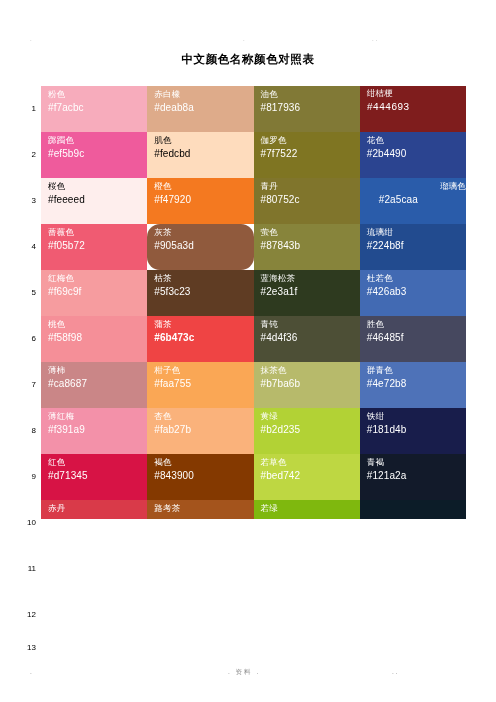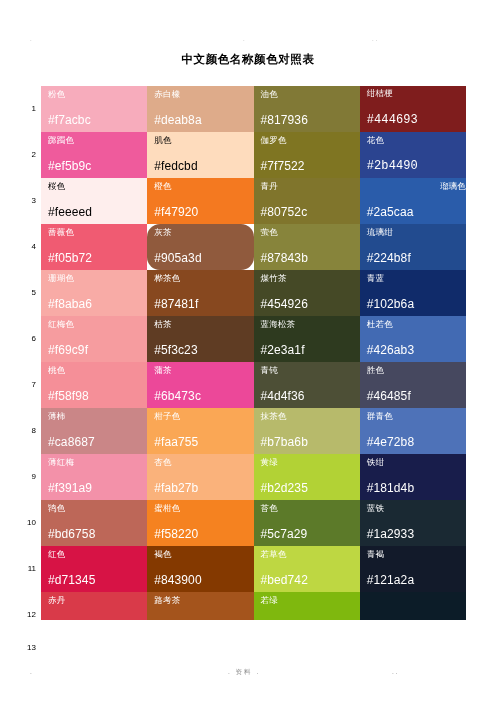--- a/index.html
+++ b/index.html
@@ -63,41 +63,41 @@
   }
   .color-table td.cell {
     width: 106.25px;
     height: 46px;
     padding: 0;
     vertical-align: top;
     position: relative;
     overflow: hidden;
   }
   .color-table tr.clipped td.cell {
-    height: 28px;
+    height: 19px;
   }
   .cell-inner {
     position: absolute;
     inset: 0;
     padding: 3px 0 0 7px;
     box-sizing: border-box;
   }
   .cname {
     display: block;
     font-size: 8.5px;
     line-height: 11px;
     letter-spacing: 0.2px;
     white-space: nowrap;
   }
   .chex {
     display: block;
     position: absolute;
     left: 7px;
-    bottom: 7px;
-    font-size: 12px;
+    bottom: 19px;
+    font-size: 10px;
     line-height: 10px;
     letter-spacing: 0.1px;
     white-space: nowrap;
   }
 
   .rownum {
     position: absolute;
     left: 20px;
     width: 16px;
     text-align: right;
@@ -179,21 +179,21 @@
             </td>
             <td class="cell" style="background: rgb(127, 117, 34);">
               <div class="cell-inner">
                 <span class="cname" style="color: rgb(255, 255, 255);">伽罗色</span>
                 <span class="chex" style="color: rgb(255, 255, 255);">#7f7522</span>
               </div>
             </td>
             <td class="cell" style="background: rgb(43, 68, 144);">
               <div class="cell-inner">
                 <span class="cname" style="color: rgb(255, 255, 255);">花色</span>
-                <span class="chex" style="color: rgb(255, 255, 255); font-family: Liberation Mono, monospace;">#2b4490</span>
+                <span class="chex" style="color: rgb(255, 255, 255);">#2b4490</span>
               </div>
             </td>
           </tr>
           <tr>
             <td class="cell" style="background: rgb(254, 238, 237);">
               <div class="cell-inner">
                 <span class="cname" style="color: rgb(0, 0, 0);">桜色</span>
                 <span class="chex" style="color: rgb(0, 0, 0);">#feeeed</span>
               </div>
             </td>
@@ -205,21 +205,21 @@
             </td>
             <td class="cell" style="background: rgb(128, 117, 44);">
               <div class="cell-inner">
                 <span class="cname" style="color: rgb(255, 255, 255);">青丹</span>
                 <span class="chex" style="color: rgb(255, 255, 255);">#80752c</span>
               </div>
             </td>
             <td class="cell" style="background: rgb(42, 92, 170); text-align: right;">
               <div class="cell-inner">
                 <span class="cname" style="color: rgb(255, 255, 255);">瑠璃色</span>
-                <span class="chex" style="color: rgb(255, 255, 255);">#2a5caa</span>
+                <span class="chex" style="color: rgb(255, 255, 255); margin-left: 12px;">#2a5caa</span>
               </div>
             </td>
           </tr>
           <tr>
             <td class="cell" style="background: rgb(240, 91, 114);">
               <div class="cell-inner">
                 <span class="cname" style="color: rgb(255, 255, 255);">蔷薇色</span>
                 <span class="chex" style="color: rgb(255, 255, 255);">#f05b72</span>
               </div>
             </td>
@@ -236,46 +236,20 @@
               </div>
             </td>
             <td class="cell" style="background: rgb(34, 75, 143);">
               <div class="cell-inner">
                 <span class="cname" style="color: rgb(255, 255, 255);">琉璃绀</span>
                 <span class="chex" style="color: rgb(255, 255, 255);">#224b8f</span>
               </div>
             </td>
           </tr>
           <tr>
-            <td class="cell" style="background: rgb(248, 171, 166);">
-              <div class="cell-inner">
-                <span class="cname" style="color: rgb(255, 255, 255);">珊瑚色</span>
-                <span class="chex" style="color: rgb(255, 255, 255);">#f8aba6</span>
-              </div>
-            </td>
-            <td class="cell" style="background: rgb(135, 72, 31);">
-              <div class="cell-inner">
-                <span class="cname" style="color: rgb(255, 255, 255);">桦茶色</span>
-                <span class="chex" style="color: rgb(255, 255, 255);">#87481f</span>
-              </div>
-            </td>
-            <td class="cell" style="background: rgb(69, 73, 38);">
-              <div class="cell-inner">
-                <span class="cname" style="color: rgb(255, 255, 255);">煤竹茶</span>
-                <span class="chex" style="color: rgb(255, 255, 255);">#454926</span>
-              </div>
-            </td>
-            <td class="cell" style="background: rgb(16, 43, 106);">
-              <div class="cell-inner">
-                <span class="cname" style="color: rgb(255, 255, 255);">青蓝</span>
-                <span class="chex" style="color: rgb(255, 255, 255);">#102b6a</span>
-              </div>
-            </td>
-          </tr>
-          <tr>
             <td class="cell" style="background: rgb(246, 156, 159);">
               <div class="cell-inner">
                 <span class="cname" style="color: rgb(255, 255, 255);">红梅色</span>
                 <span class="chex" style="color: rgb(255, 255, 255);">#f69c9f</span>
               </div>
             </td>
             <td class="cell" style="background: rgb(95, 60, 35);">
               <div class="cell-inner">
                 <span class="cname" style="color: rgb(255, 255, 255);">枯茶</span>
                 <span class="chex" style="color: rgb(255, 255, 255);">#5f3c23</span>
@@ -294,24 +268,24 @@
               </div>
             </td>
           </tr>
           <tr>
             <td class="cell" style="background: rgb(245, 143, 152);">
               <div class="cell-inner">
                 <span class="cname" style="color: rgb(255, 255, 255);">桃色</span>
                 <span class="chex" style="color: rgb(255, 255, 255);">#f58f98</span>
               </div>
             </td>
-            <td class="cell" style="background: #ec4899;">
+            <td class="cell" style="background: #ef4444;">
               <div class="cell-inner">
                 <span class="cname" style="color: rgb(255, 255, 255);">蒲茶</span>
-                <span class="chex" style="color: rgb(255, 255, 255);">#6b473c</span>
+                <span class="chex" style="color: rgb(255, 255, 255); font-weight: bold;">#6b473c</span>
               </div>
             </td>
             <td class="cell" style="background: rgb(77, 79, 54);">
               <div class="cell-inner">
                 <span class="cname" style="color: rgb(255, 255, 255);">青钝</span>
                 <span class="chex" style="color: rgb(255, 255, 255);">#4d4f36</span>
               </div>
             </td>
             <td class="cell" style="background: rgb(70, 72, 95);">
               <div class="cell-inner">
@@ -362,46 +336,20 @@
             <td class="cell" style="background: rgb(178, 210, 53);">
               <div class="cell-inner">
                 <span class="cname" style="color: rgb(255, 255, 255);">黄绿</span>
                 <span class="chex" style="color: rgb(255, 255, 255);">#b2d235</span>
               </div>
             </td>
             <td class="cell" style="background: rgb(24, 29, 75);">
               <div class="cell-inner">
                 <span class="cname" style="color: rgb(255, 255, 255);">铁绀</span>
                 <span class="chex" style="color: rgb(255, 255, 255);">#181d4b</span>
-              </div>
-            </td>
-          </tr>
-          <tr>
-            <td class="cell" style="background: rgb(189, 103, 88);">
-              <div class="cell-inner">
-                <span class="cname" style="color: rgb(255, 255, 255);">鸨色</span>
-                <span class="chex" style="color: rgb(255, 255, 255);">#bd6758</span>
-              </div>
-            </td>
-            <td class="cell" style="background: rgb(245, 130, 32);">
-              <div class="cell-inner">
-                <span class="cname" style="color: rgb(255, 255, 255);">蜜柑色</span>
-                <span class="chex" style="color: rgb(255, 255, 255);">#f58220</span>
-              </div>
-            </td>
-            <td class="cell" style="background: rgb(92, 122, 41);">
-              <div class="cell-inner">
-                <span class="cname" style="color: rgb(255, 255, 255);">苔色</span>
-                <span class="chex" style="color: rgb(255, 255, 255);">#5c7a29</span>
-              </div>
-            </td>
-            <td class="cell" style="background: rgb(26, 41, 51);">
-              <div class="cell-inner">
-                <span class="cname" style="color: rgb(255, 255, 255);">蓝铁</span>
-                <span class="chex" style="color: rgb(255, 255, 255);">#1a2933</span>
               </div>
             </td>
           </tr>
           <tr>
             <td class="cell" style="background: rgb(215, 19, 69);">
               <div class="cell-inner">
                 <span class="cname" style="color: rgb(255, 255, 255);">红色</span>
                 <span class="chex" style="color: rgb(255, 255, 255);">#d71345</span>
               </div>
             </td>

